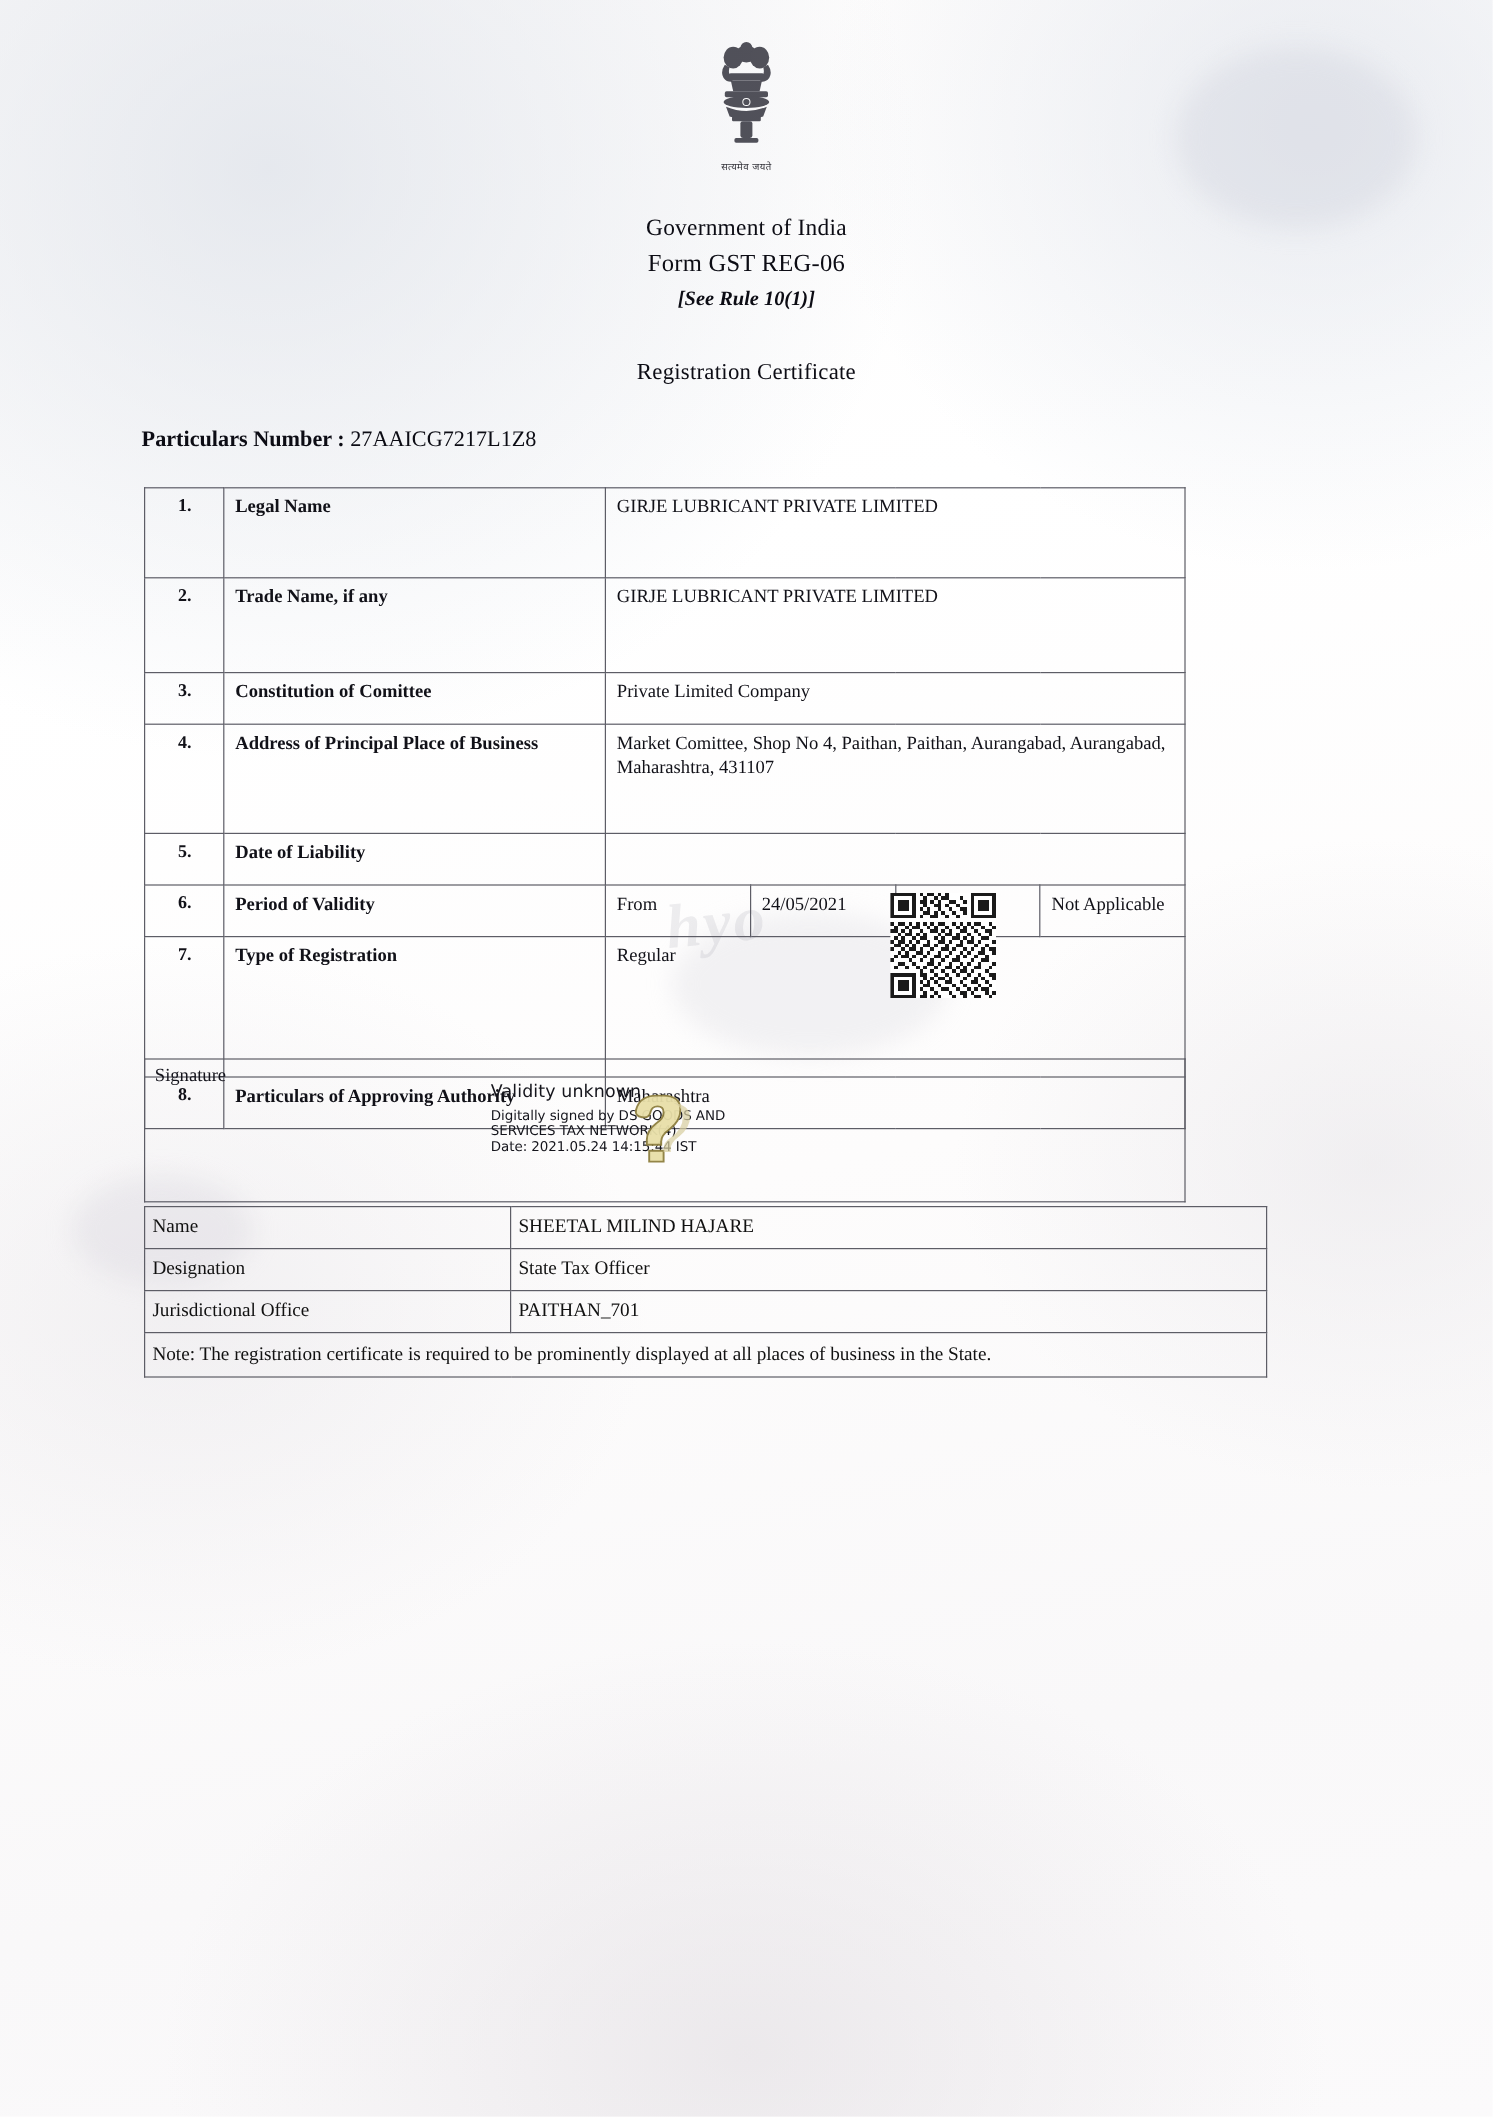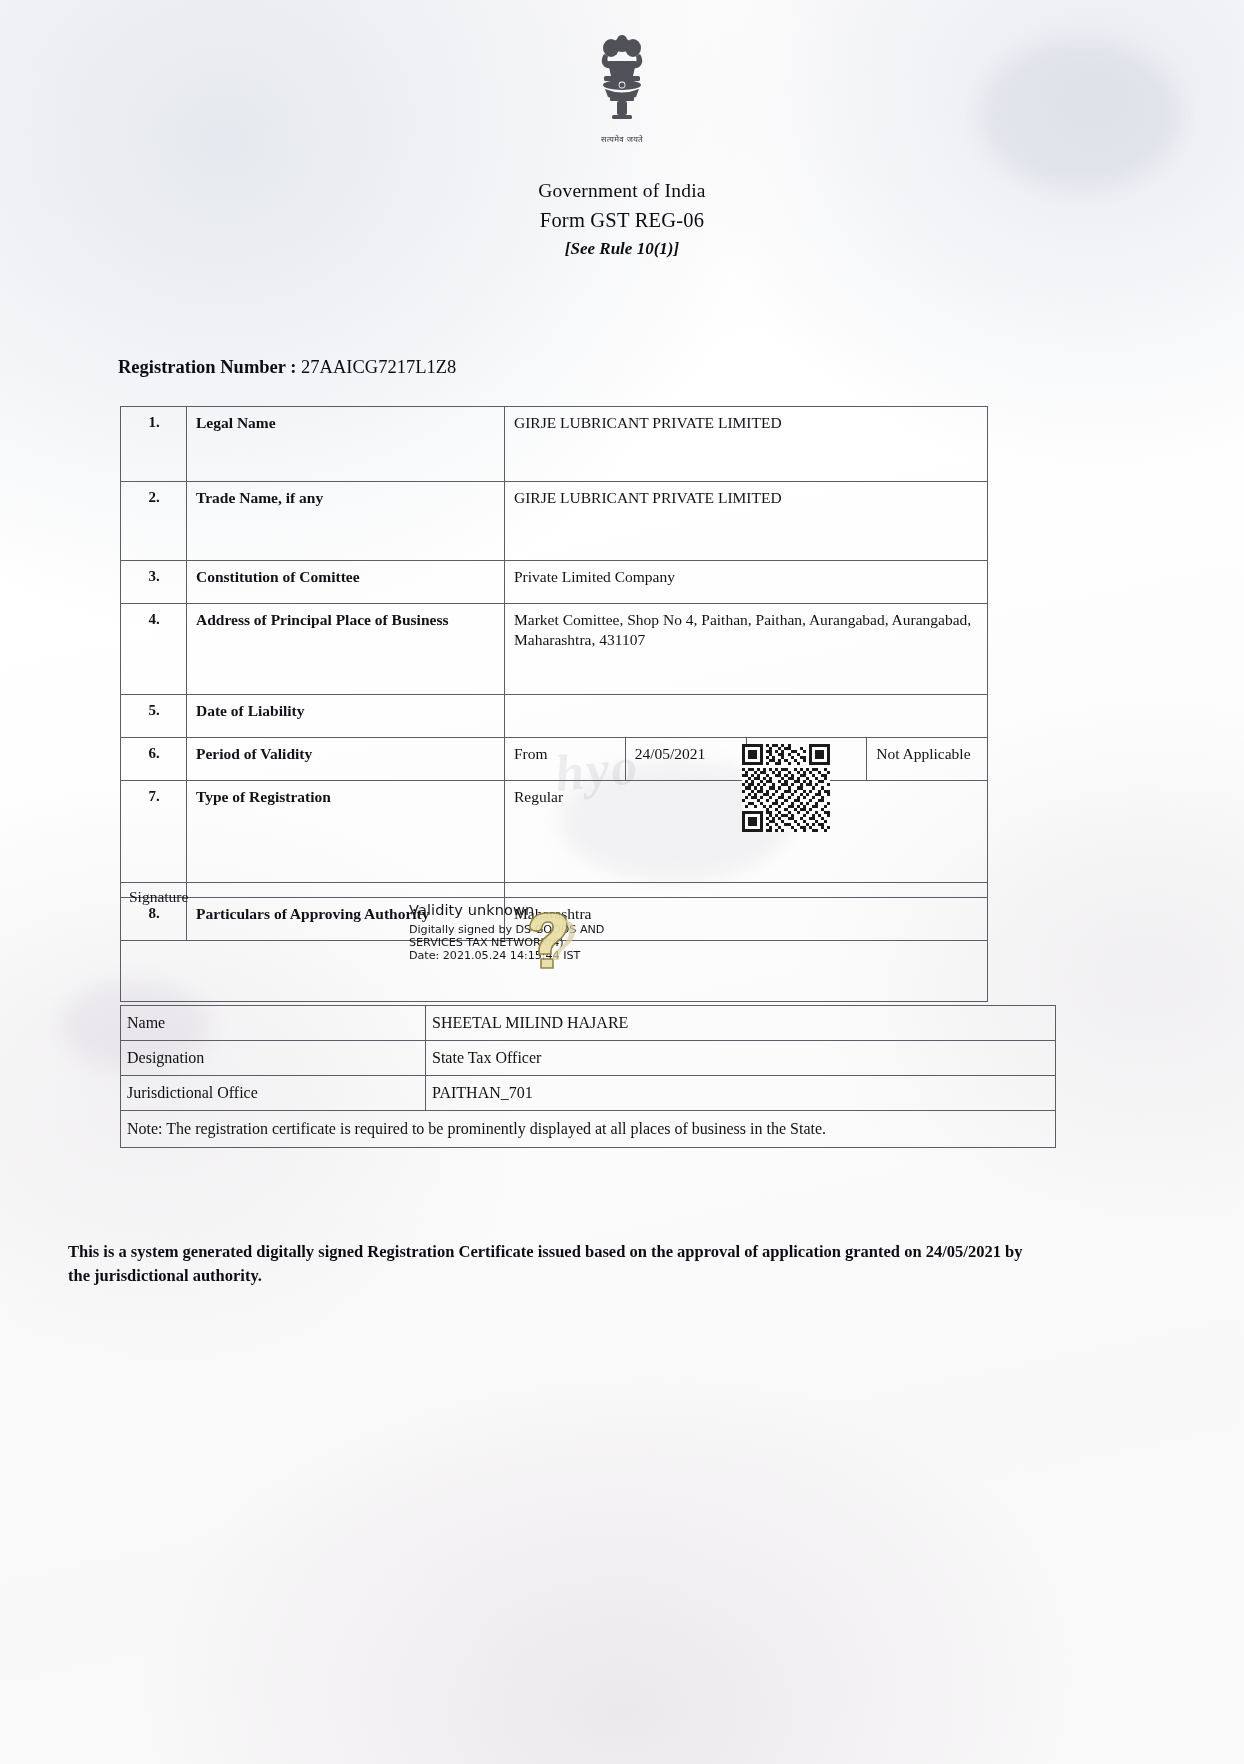--- a/index.html
+++ b/index.html
@@ -258,23 +258,24 @@
         <rect x="27" y="73" width="10" height="14" rx="2"></rect>
         <rect x="22" y="87" width="20" height="4" rx="1.5"></rect>
       </g>
     </svg>
     <div class="emblem-motto">सत्यमेव जयते</div>
   </div>
 
   <div class="hd hd-gov">Government of India</div>
   <div class="hd hd-form">Form GST REG-06</div>
   <div class="hd hd-rule">[See Rule 10(1)]</div>
+  <div class="hd hd-title">Registration Certificate</div>
 
   <div class="regline">
-    <b>Registration Number :</b>
+    <b>Particulars Number :</b>
     <span class="val">27AAICG7217L1Z8</span>
   </div>
 
   <table class="tbl">
     <tbody>
       <tr>
         <td class="num h-tall">1.</td>
         <td class="lbl h-tall">Legal Name</td>
         <td class="val h-tall" colspan="4">GIRJE LUBRICANT PRIVATE LIMITED</td>
       </tr>
@@ -582,15 +583,14 @@
       <tr>
         <td class="k">Jurisdictional Office</td>
         <td class="v">PAITHAN_701</td>
       </tr>
       <tr class="r-note">
         <td colspan="2">Note: The registration certificate is required to be prominently displayed at all places of business in the State.</td>
       </tr>
     </tbody>
   </table>
 
-  <div class="footer">This is a system generated digitally signed Registration Certificate issued based on the approval of application granted on 24/05/2021 by the jurisdictional authority.</div>
 
 </div>
 
 </body></html>

